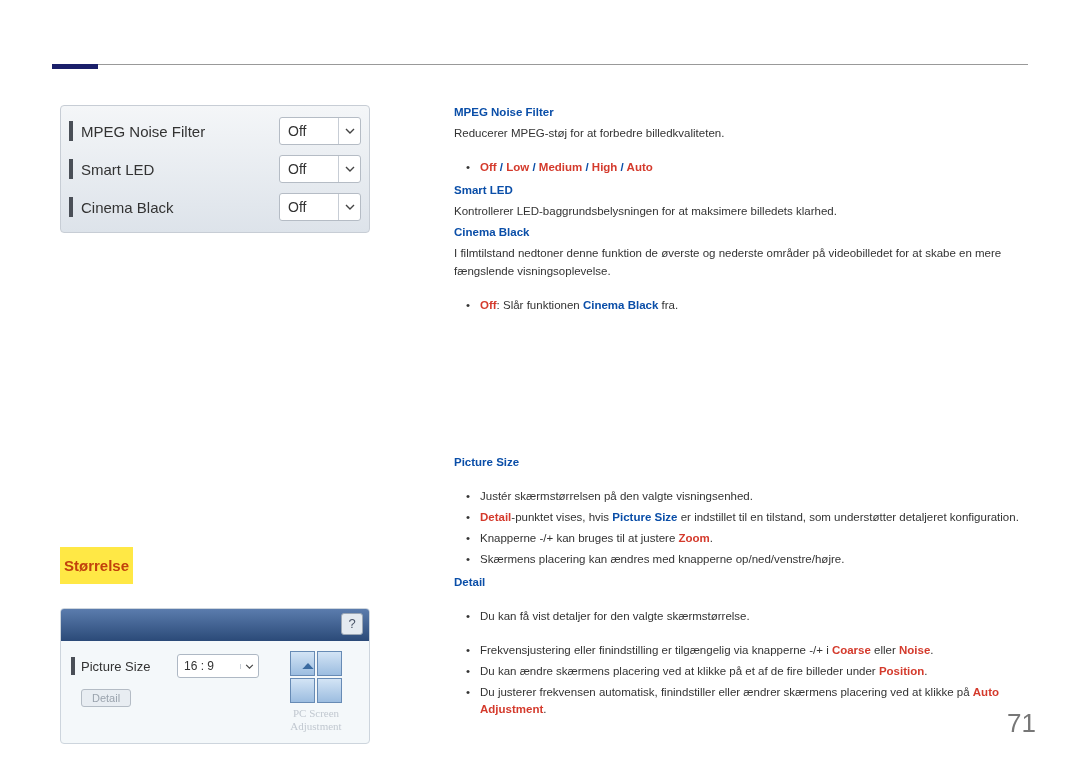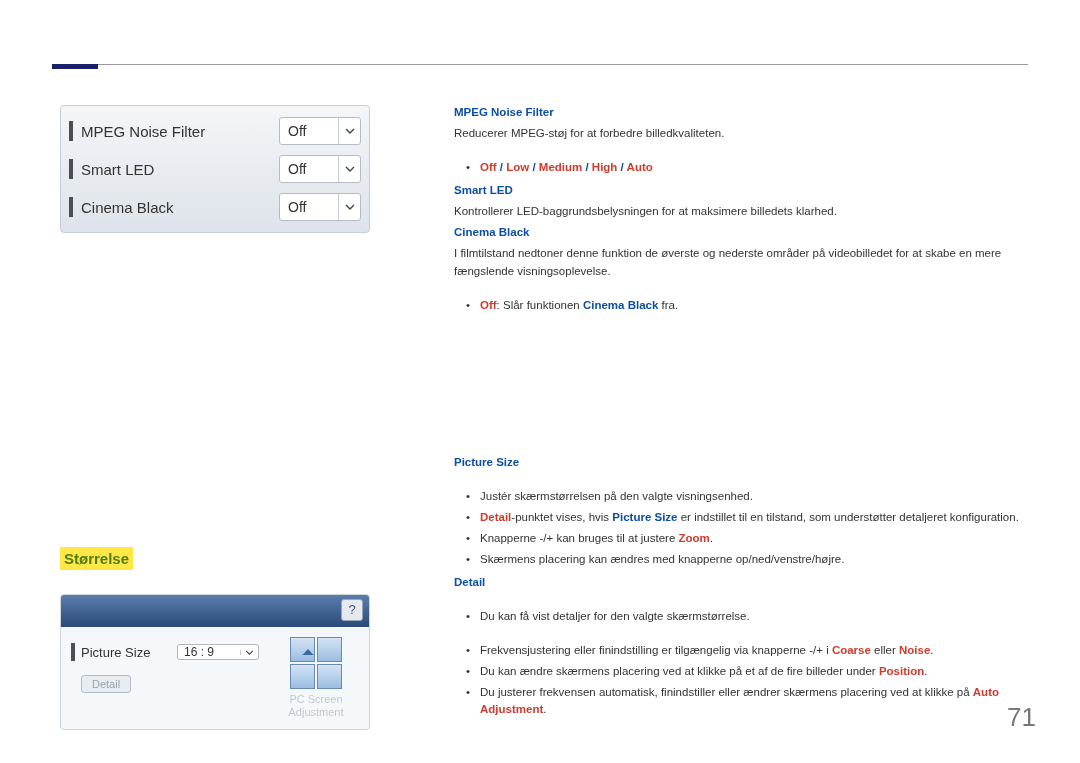--- a/index.html
+++ b/index.html
@@ -72,24 +72,24 @@
     height: 26px;
     border-left: 1px solid #c7cdd5;
     display: flex;
     align-items: center;
     justify-content: center;
   }
   .osd-arrow svg { width: 10px; height: 6px; }
   .section-title-hl {
     display: inline-block;
     background: #ffe845;
-    color: #4d7c0f;
+    color: #c2410c;
     font-size: 15px;
     font-weight: bold;
-    padding: 3px 4px;
+    padding: 10px 4px;
     margin-top: 314px;
   }
   
   .osd2 {
     margin-top: 24px;
     background: #f4f8fa;
     border: 1px solid #cdd5dd;
     border-radius: 4px;
     overflow: hidden;
   }
@@ -127,38 +127,39 @@
     background: #4a4f57;
     margin-right: 6px;
   }
   .osd2-label { font-size: 13px; flex: 1; }
   .osd2-select {
     display: flex;
     align-items: center;
     background: #fff;
     border: 1px solid #aeb8c4;
     border-radius: 3px;
-    height: 16px;
+    height: 24px;
   }
   .osd2-select .val { width: 62px; padding-left: 6px; font-size: 12px; }
   .osd2-select .arr { width: 18px; border-left:1px solid #c7cdd5; display:flex;align-items:center;justify-content:center;}
   .osd2-detail {
     margin-top: 8px;
     margin-left: 10px;
     display: inline-block;
     background: #e8edf2;
     border: 1px solid #b4bcc5;
     border-radius: 3px;
     color: #9aa3ad;
     font-size: 11px;
     padding: 2px 10px;
   }
   .osd2-right {
     width: 86px;
     text-align: center;
+    font-family: Liberation Serif, serif;
   }
   .quad {
     width: 52px;
     height: 52px;
     margin: 0 auto 4px;
     display: grid;
     grid-template: 1fr 1fr / 1fr 1fr;
     gap: 2px;
   }
   .quad > div {
@@ -197,21 +198,21 @@
     position: absolute;
     left: 0;
     color: #333;
   }
   .section2 {
     margin-top: 140px;
   }
   .page-num {
     position: absolute;
     right: 44px;
-    bottom: 30px;
+    bottom: 24px;
     font-size: 26px;
     color: #777;
     font-weight: 300;
   }
 </style>
 </head>
 <body>
 
 <div class="header-bar"></div>
 <div class="header-accent"></div>

